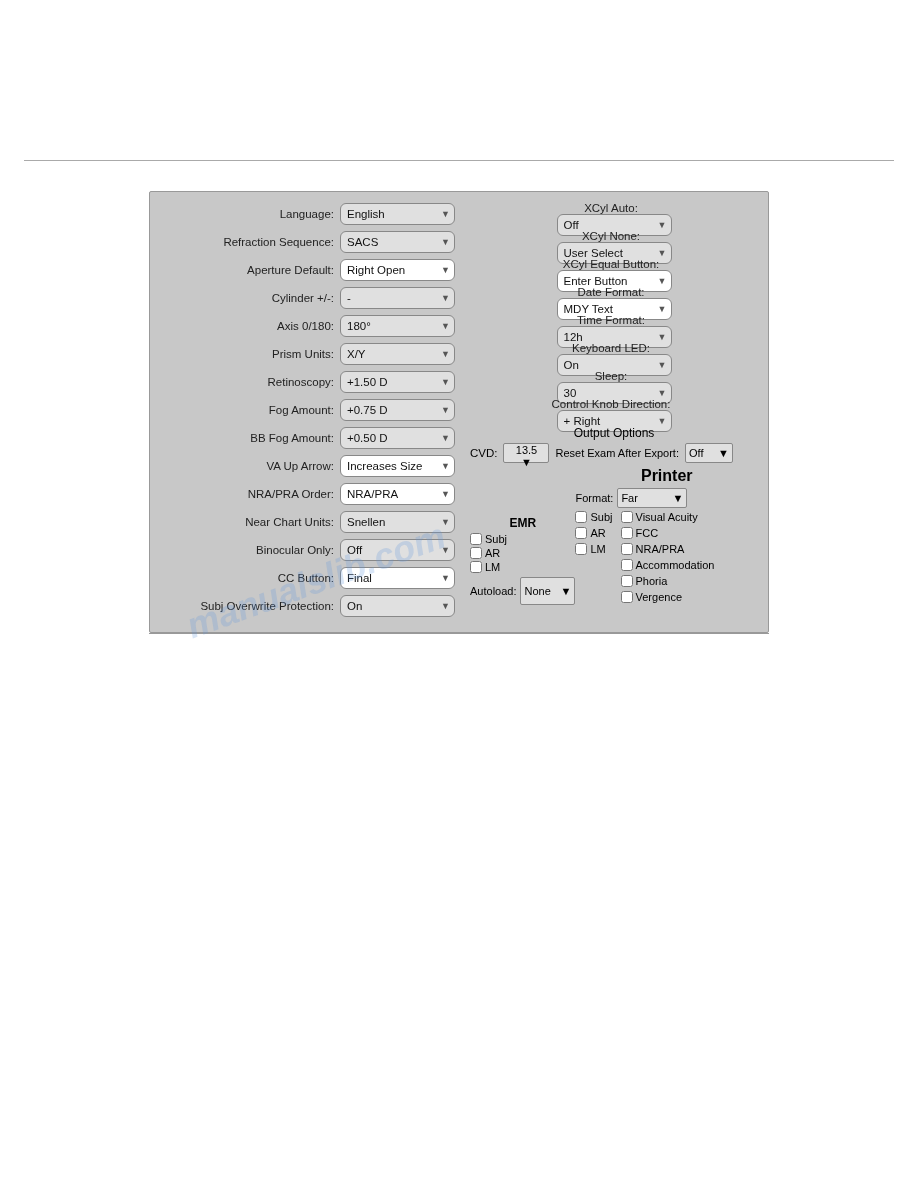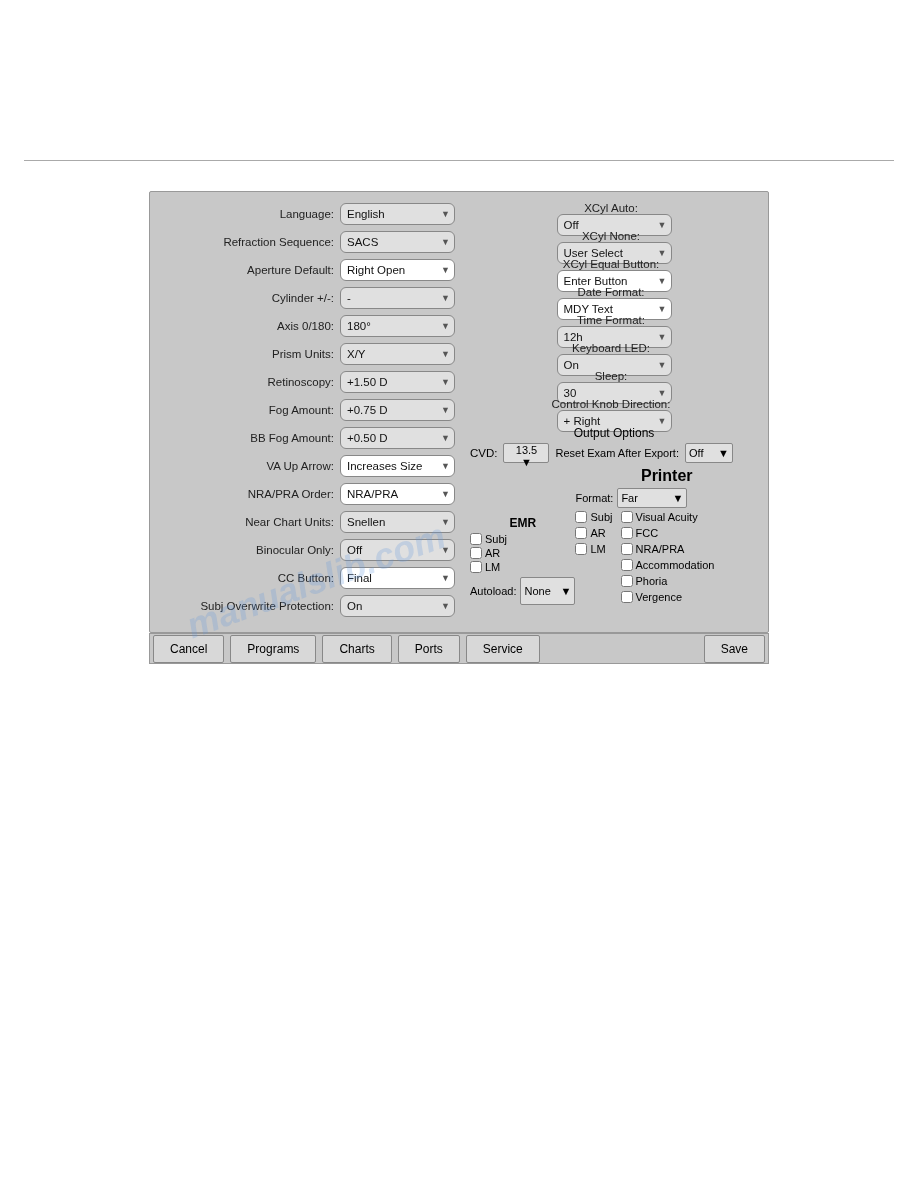--- a/index.html
+++ b/index.html
@@ -630,24 +630,15 @@
               </div>
             </div>
           </div>
         </div>
       </div>
     </div>
   </div>
 
   <div class="divider-line"></div>
 
-  <div class="bottom-toolbar">
-    <button class="toolbar-btn">Cancel</button>
-    <button class="toolbar-btn">Programs</button>
-    <button class="toolbar-btn">Charts</button>
-    <button class="toolbar-btn">Ports</button>
-    <button class="toolbar-btn">Service</button>
-    <div class="toolbar-spacer"></div>
-    <button class="toolbar-btn">Save</button>
-  </div>
 
   <div class="watermark">manualslib.com</div>
 </div>
 
 </body></html>

